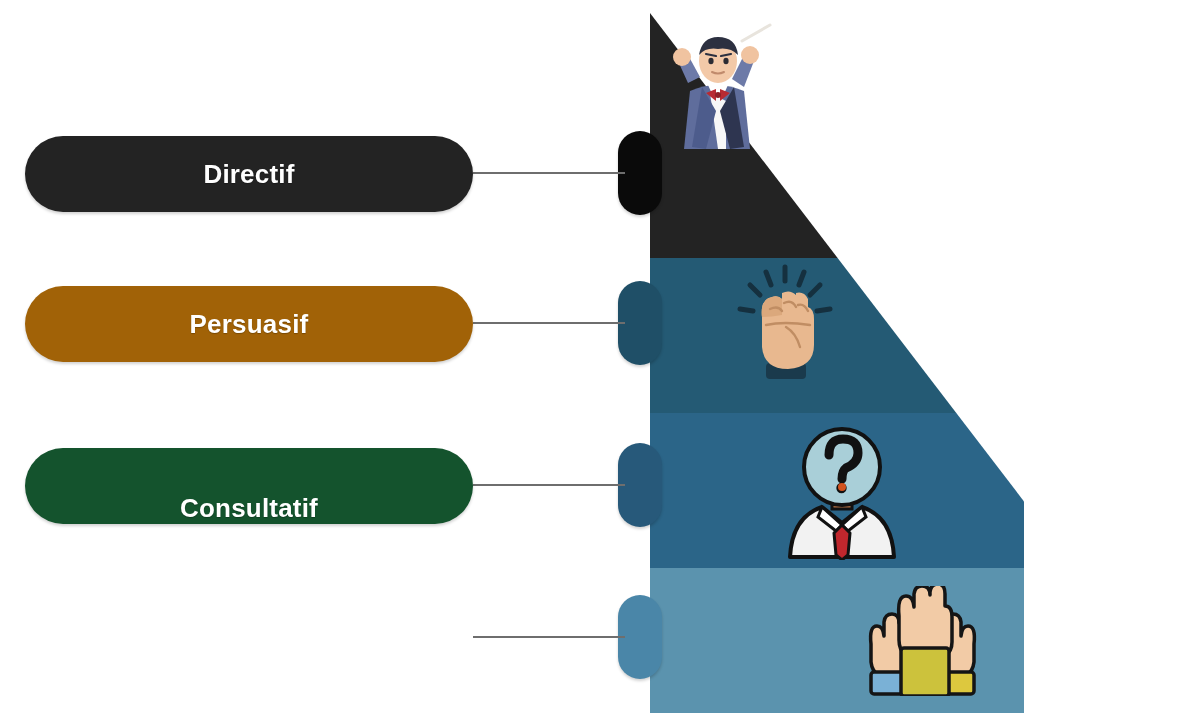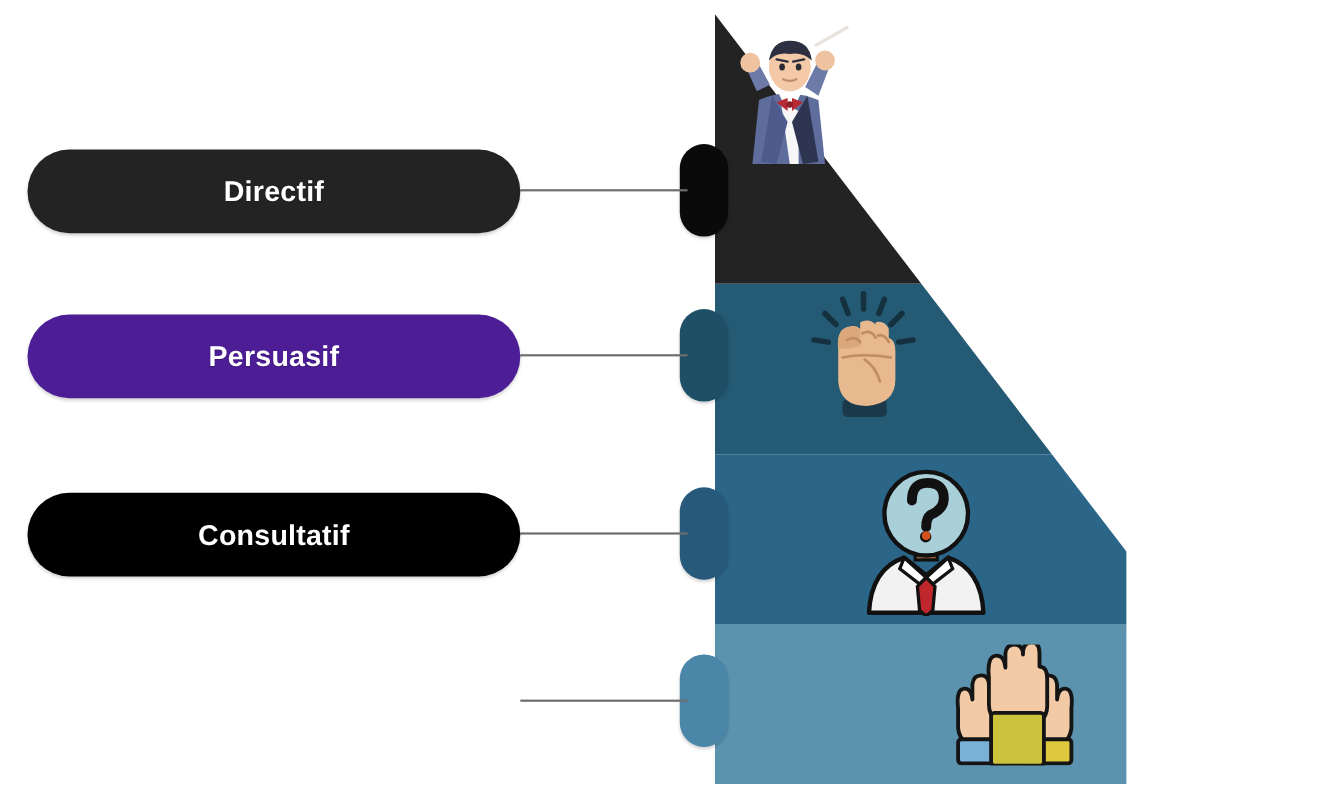--- a/index.html
+++ b/index.html
@@ -240,22 +240,22 @@
 
   <div class="connector" style="top: 172px; width: 152px; background: rgb(110, 110, 110);"></div>
   <div class="connector" style="top: 322px; width: 152px; background: rgb(110, 110, 110);"></div>
   <div class="connector" style="top: 484px; width: 152px; background: rgb(110, 110, 110);"></div>
   <div class="connector" style="top: 636px; width: 152px; background: rgb(110, 110, 110);"></div>
 
   <div class="pill" style="top: 136px; background: rgb(35, 35, 35);">
     <span class="pill-label" style="color: rgb(255, 255, 255);">Directif</span>
   </div>
 
-  <div class="pill" style="top: 286px; background: #4c1d95;">
+  <div class="pill" style="top: 286px; background: #a16207;">
     <span class="pill-label" style="color: rgb(255, 255, 255);">Persuasif</span>
   </div>
 
-  <div class="pill" style="top: 448px; background: #000000;">
+  <div class="pill" style="top: 448px; background: #14532d; align-items: flex-end;">
     <span class="pill-label" style="color: rgb(255, 255, 255);">Consultatif</span>
   </div>
 
 
 </div>
 
 </body></html>

